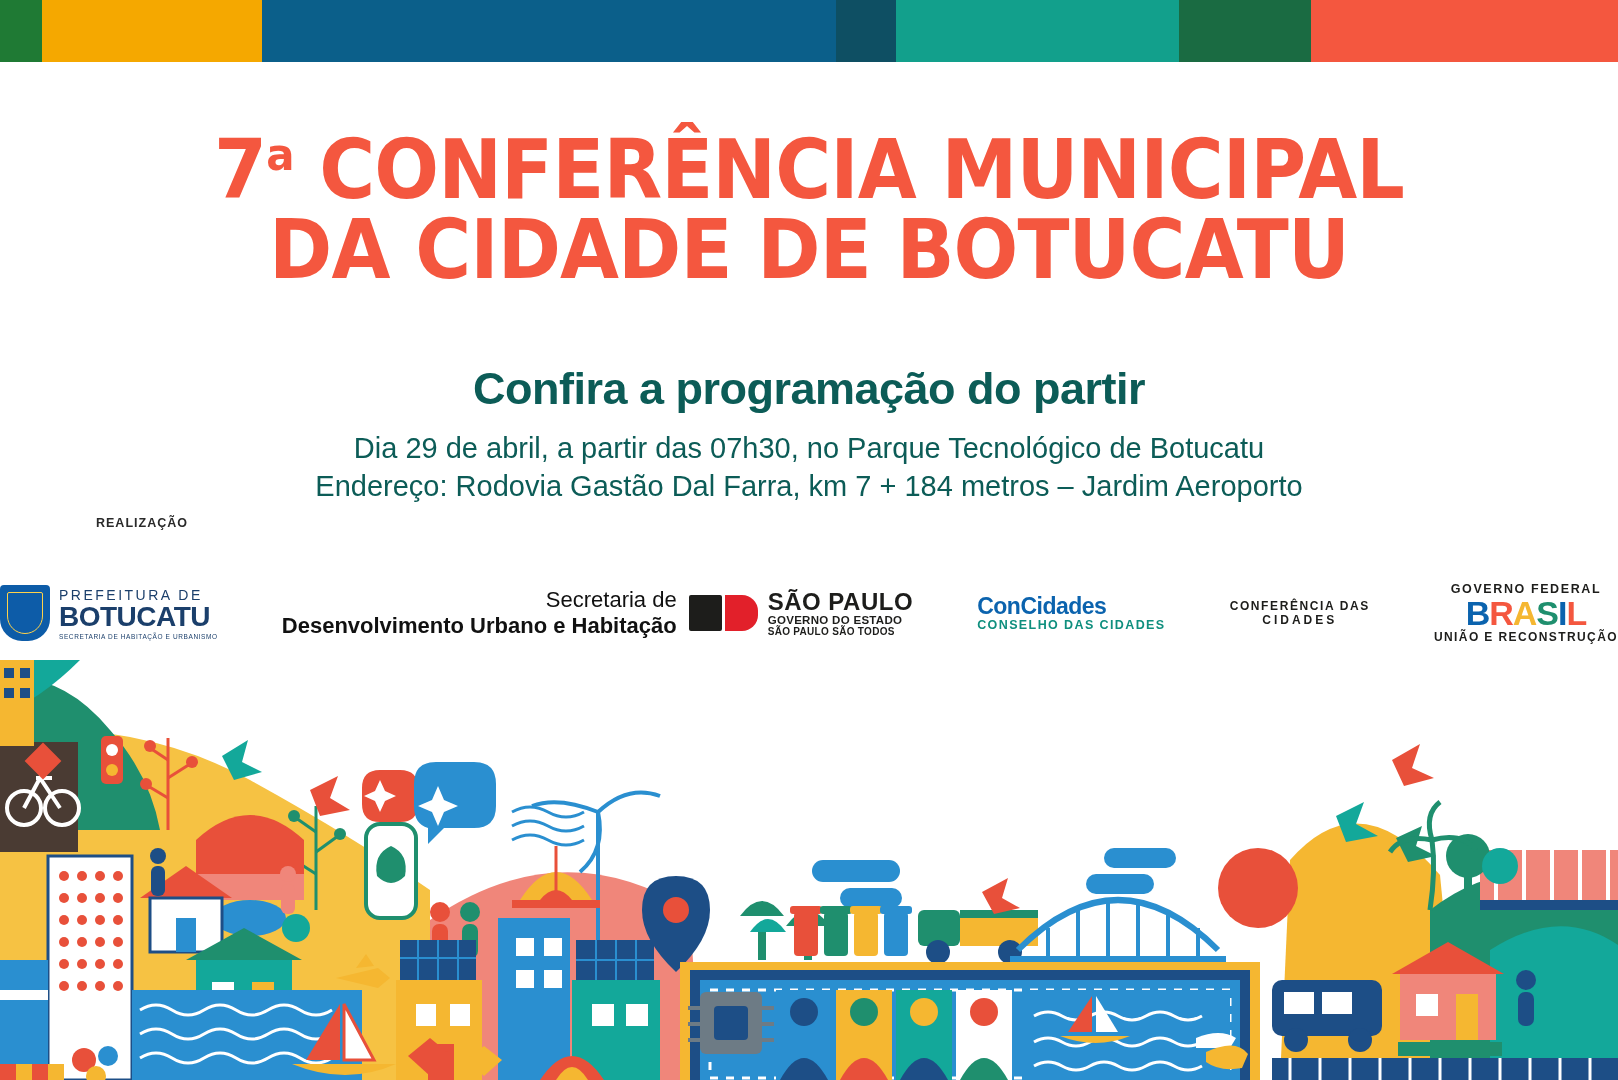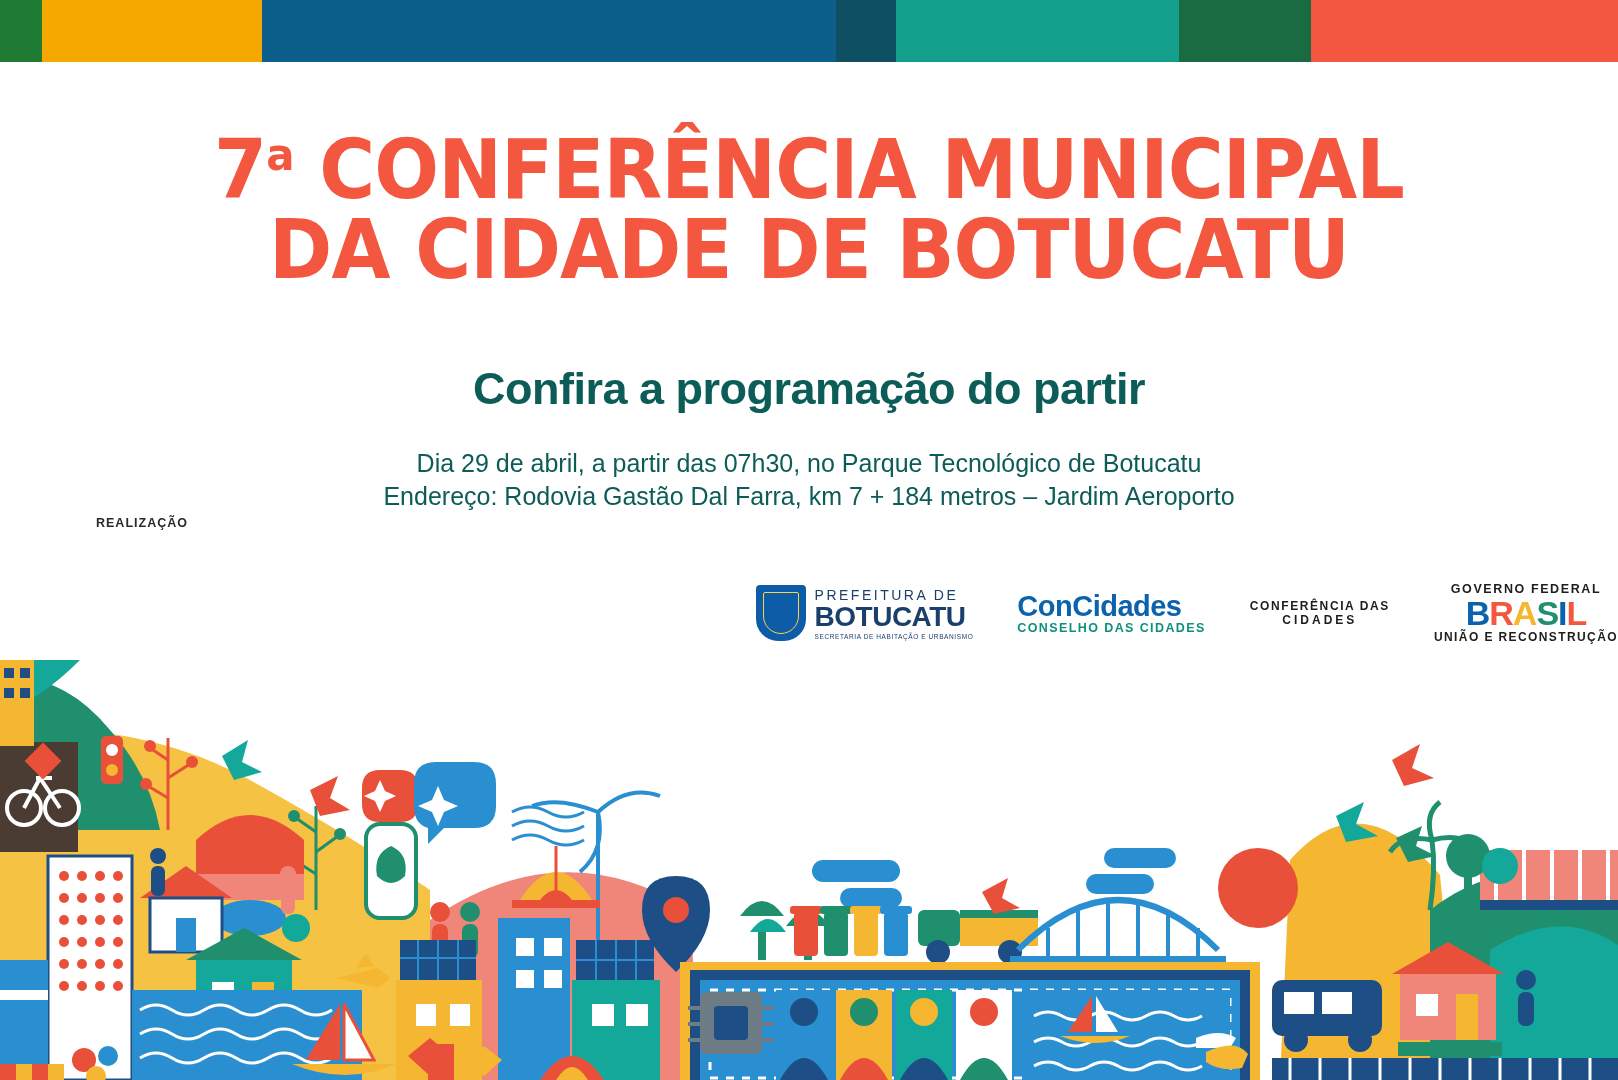--- a/index.html
+++ b/index.html
@@ -46,24 +46,24 @@
   
   .subhead {
     margin-top: 72px;
     text-align: center;
     color: #0c5c57;
     font-weight: 700;
     font-size: 45px;
     letter-spacing: -0.5px;
   }
   .eventinfo {
-    margin-top: 32px;
+    margin-top: 14px;
     text-align: center;
     color: #0c5c57;
-    font-size: 25px;
+    font-size: 29px;
     line-height: 1.32;
   }
   .eventinfo div { display: block; }
 
   
   .realiz-label {
     position: absolute;
     left: 96px;
     top: 516px;
     font-size: 12.5px;
@@ -72,21 +72,21 @@
     color: #2a2a2a;
   }
   .logos {
     position: absolute;
     left: 0;
     right: 0;
     top: 570px;
     height: 86px;
     display: flex;
     align-items: center;
-    justify-content: flex-end;
+    justify-content: space-between;
     gap: 44px;
   }
   .logo { display: flex; align-items: center; }
 
   
   .brasao {
     width: 46px; height: 52px;
     background: #0d5ca8;
     border: 2px solid #0d5ca8;
     border-radius: 4px 4px 22px 22px;
@@ -118,21 +118,21 @@
   .sp-mark .p {
     width: 33px; height: 36px; background: #e2202a;
     border-radius: 0 16px 16px 0;
     margin-left: 3px;
   }
   .sp-text .l1 { font-size: 24px; font-weight: 700; color: #1d1d1b; letter-spacing: 0.5px; line-height: 1; }
   .sp-text .l2 { font-size: 11.5px; font-weight: 700; color: #1d1d1b; letter-spacing: 0.3px; }
   .sp-text .l3 { font-size: 10px; font-weight: 700; color: #1d1d1b; letter-spacing: 0.3px; }
 
   
-  .conc .l1 { font-size: 29px; font-weight: 700; color: #0b63ae; line-height: 1; letter-spacing: -0.5px; }
+  .conc .l1 { font-size: 23px; font-weight: 700; color: #0b63ae; line-height: 1; letter-spacing: -0.5px; }
   .conc .l1 .con { color: #0b63ae; }
   .conc .l2 { font-size: 12.5px; font-weight: 700; color: #0f8f7e; letter-spacing: 1.4px; }
 
   
   .minist { text-align: center; color: #1d1d1b; }
   .minist .l1 { font-size: 12px; font-weight: 700; letter-spacing: 1.6px; }
   .minist .l2 { font-size: 12px; font-weight: 700; letter-spacing: 3px; }
 
   
   .gov { text-align: center; }
@@ -183,20 +183,35 @@
 
   <div class="logo">
     <div class="brasao"></div>
     <div class="pref-text">
       <div class="l1">PREFEITURA DE</div>
       <div class="l2">BOTUCATU</div>
       <div class="l3">SECRETARIA DE HABITAÇÃO E URBANISMO</div>
     </div>
   </div>
 
+  <div class="logo sp-block">
+    <div class="sec-text">
+      <div class="l1">Secretaria de</div>
+      <div class="l2">Desenvolvimento Urbano e Habitação</div>
+    </div>
+    <div class="sp-mark">
+      <div class="s"></div>
+        <div class="p"></div>
+    </div>
+    <div class="sp-text">
+      <div class="l1">SÃO PAULO</div>
+      <div class="l2">GOVERNO DO ESTADO</div>
+      <div class="l3">SÃO PAULO SÃO TODOS</div>
+    </div>
+  </div>
 
   <div class="logo conc">
     <div>
       <div class="l1"><span class="con">Con</span><span>Cidades</span></div>
       <div class="l2">CONSELHO DAS CIDADES</div>
     </div>
   </div>
 
   <div class="logo minist">
     <div>

